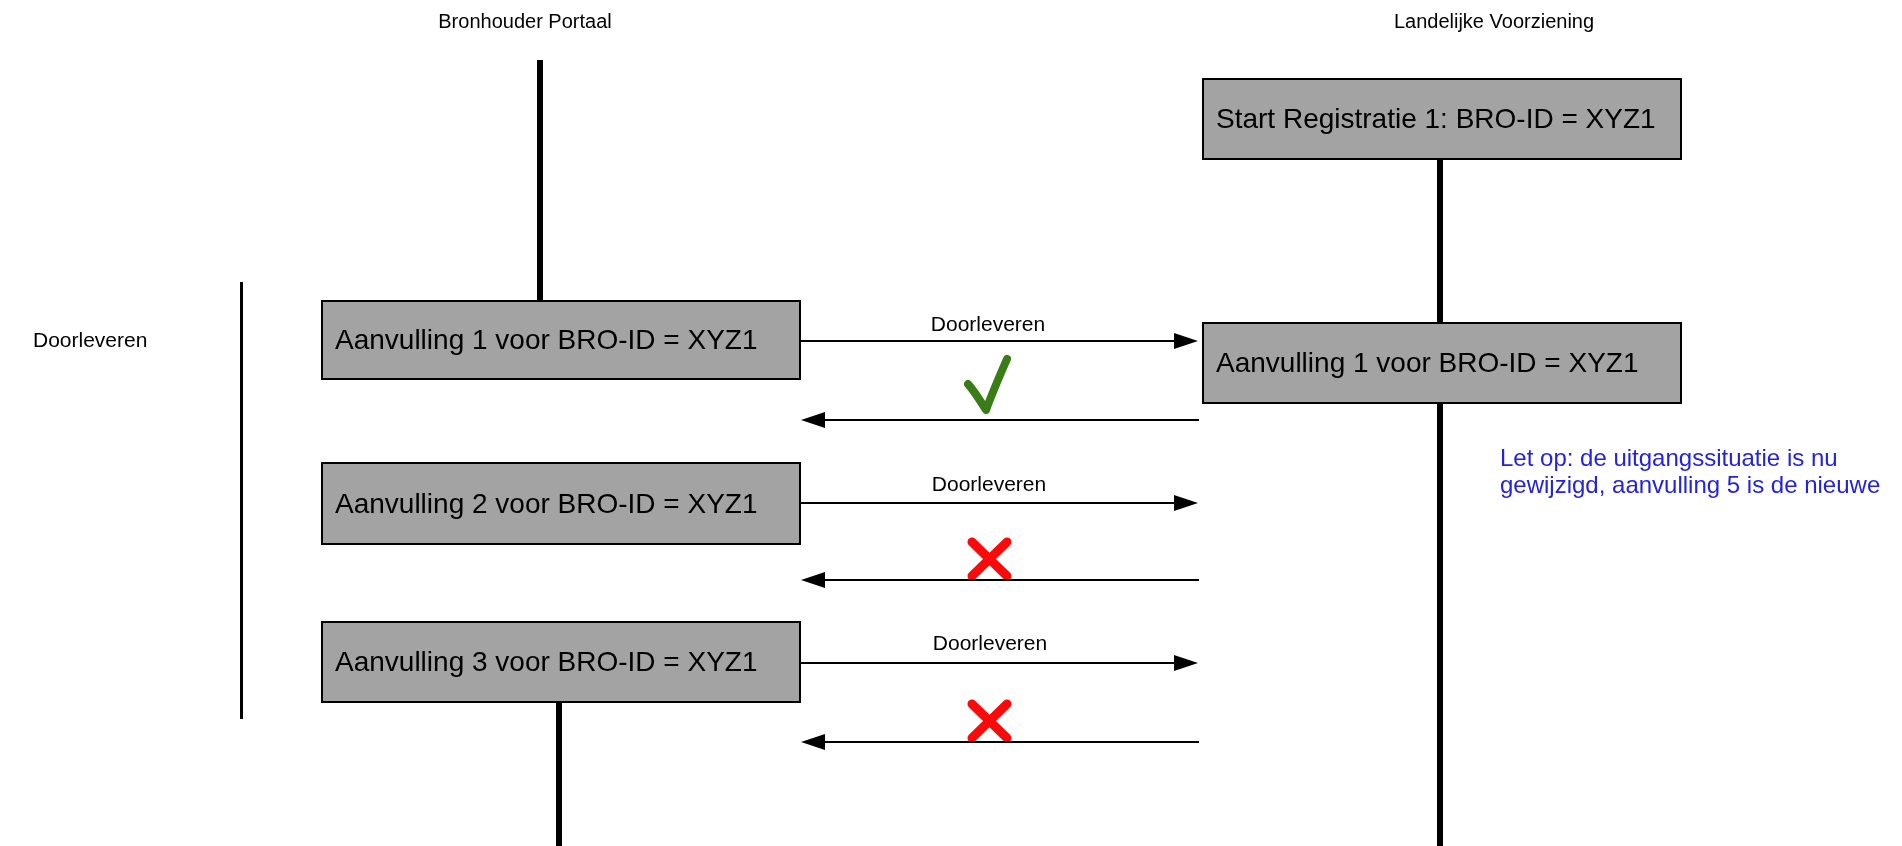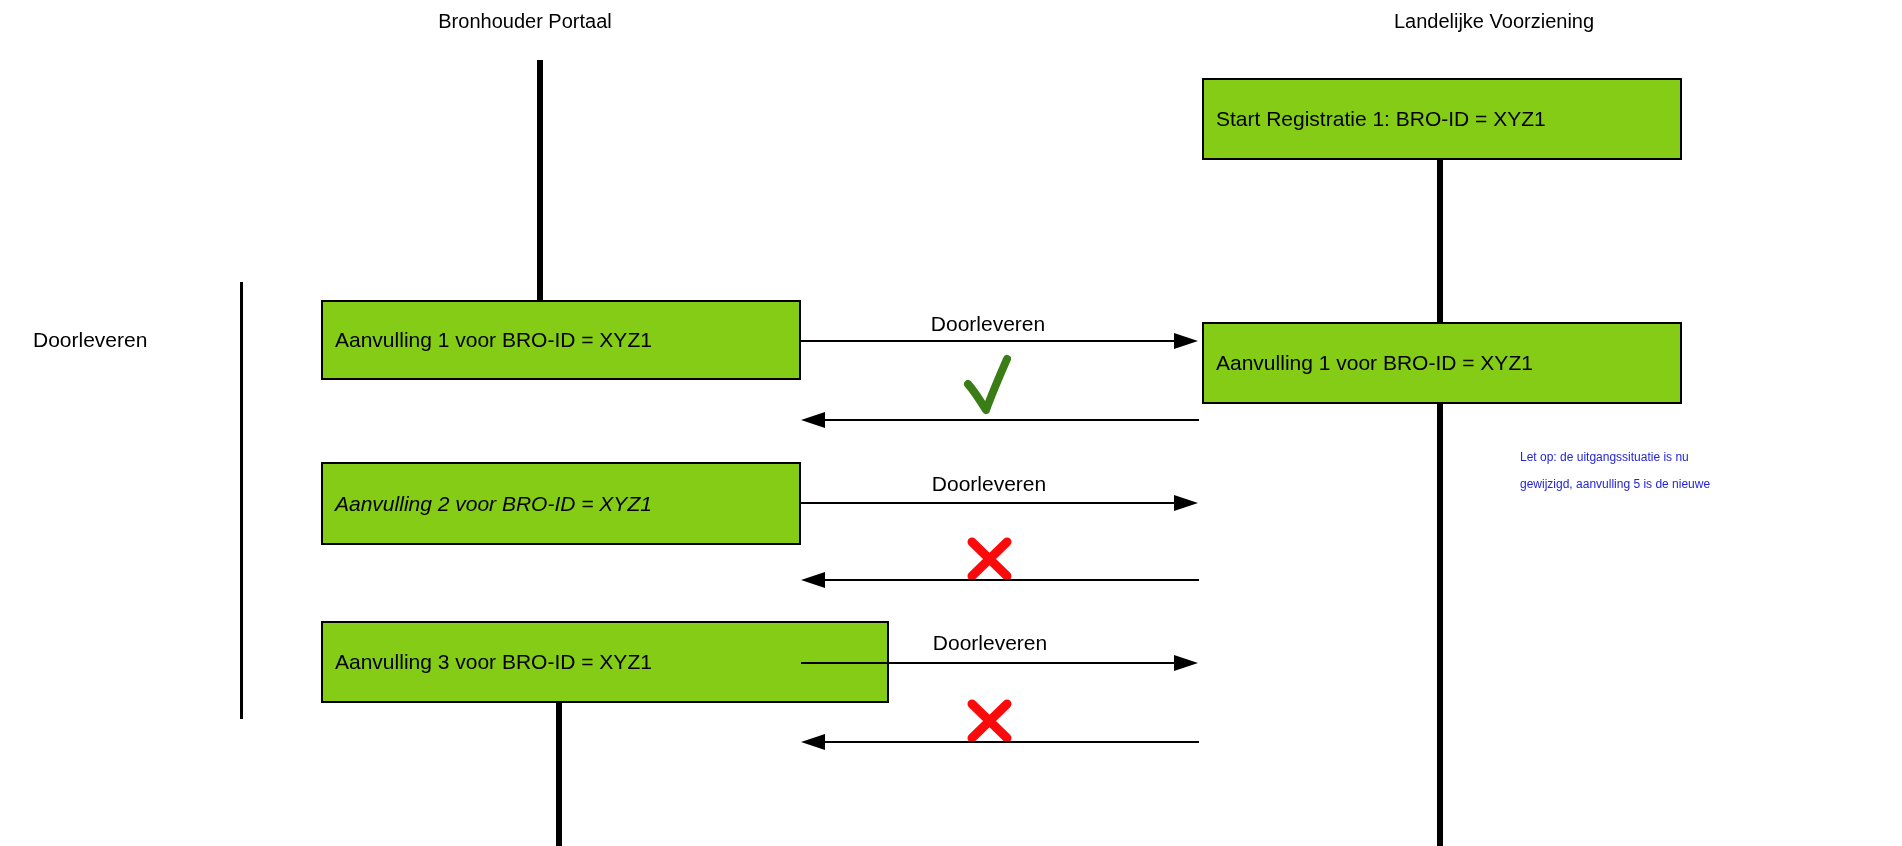--- a/index.html
+++ b/index.html
@@ -21,25 +21,25 @@
   }
   .lifeline {
     position: absolute;
     width: 6px;
     background: #000000;
   }
   .seq-box {
     position: absolute;
     box-sizing: border-box;
     border: 2.5px solid #000000;
-    background: #84cc16;
+    background: #a3a3a3;
     display: flex;
     align-items: center;
     padding-left: 12px;
-    font-size: 21px;
+    font-size: 28px;
     white-space: nowrap;
   }
   .bracket-line {
     position: absolute;
     width: 3px;
     background: #000000;
   }
   .side-label {
     position: absolute;
     font-size: 21px;
@@ -67,24 +67,23 @@
     width: 0; height: 0;
     top: 0;
     border-top: 8px solid transparent;
     border-bottom: 8px solid transparent;
   }
   .arrow.dir-right .head { right: 0; border-left: 24px solid #000000; }
   .arrow.dir-left  .head { left: 0;  border-right: 24px solid #000000; }
   .result-icon { position: absolute; }
   .note {
     position: absolute;
-    font-size: 12px;
+    font-size: 24px;
     line-height: 27px;
     white-space: nowrap;
-    margin-left: 20px;
   }
 </style>
 </head>
 <body>
 
 <div class="canvas">
 
   <div class="actor-title" style="left:525px; top:9px;">Bronhouder Portaal</div>
   <div class="actor-title" style="left:1494px; top:9px;">Landelijke Voorziening</div>
 
@@ -92,22 +91,22 @@
   <div class="lifeline" style="left:556px; top:700px; height:146px;"></div>
   <div class="lifeline" style="left:1437px; top:158px; height:166px;"></div>
   <div class="lifeline" style="left:1437px; top:402px; height:444px;"></div>
 
   <div class="bracket-line" style="left:240px; top:282px; height:437px;"></div>
   <div class="side-label" style="left:33px; top:328px;">Doorleveren</div>
 
   <div class="seq-box" style="left:1202px; top:78px; width:480px; height:82px;">Start Registratie 1: BRO-ID = XYZ1</div>
   <div class="seq-box" style="left:321px; top:300px; width:480px; height:80px;">Aanvulling 1 voor BRO-ID = XYZ1</div>
   <div class="seq-box" style="left:1202px; top:322px; width:480px; height:82px;">Aanvulling 1 voor BRO-ID = XYZ1</div>
-  <div class="seq-box" style="left:321px; top:462px; width:480px; height:83px;font-style:italic;">Aanvulling 2 voor BRO-ID = XYZ1</div>
-  <div class="seq-box" style="left:321px; top:621px; width:568px; height:82px;">Aanvulling 3 voor BRO-ID = XYZ1</div>
+  <div class="seq-box" style="left:321px; top:462px; width:480px; height:83px;">Aanvulling 2 voor BRO-ID = XYZ1</div>
+  <div class="seq-box" style="left:321px; top:621px; width:480px; height:82px;">Aanvulling 3 voor BRO-ID = XYZ1</div>
 
   <div class="msg-label" style="left:988px; top:312px;">Doorleveren</div>
   <div class="arrow dir-right" style="left:801px; top:333px; width:397px;">
     <div class="shaft"></div>
     <div class="head"></div>
   </div>
   <div class="result-icon" style="left:963px; top:353px;">
     <svg width="48" height="63" viewBox="0 0 48 63">
       <path d="M5 31 Q12 39 23 57 Q30 38 44 6" fill="none" stroke-width="8" stroke-linecap="round" stroke-linejoin="round" stroke="#3A7D17"></path>
     </svg>

